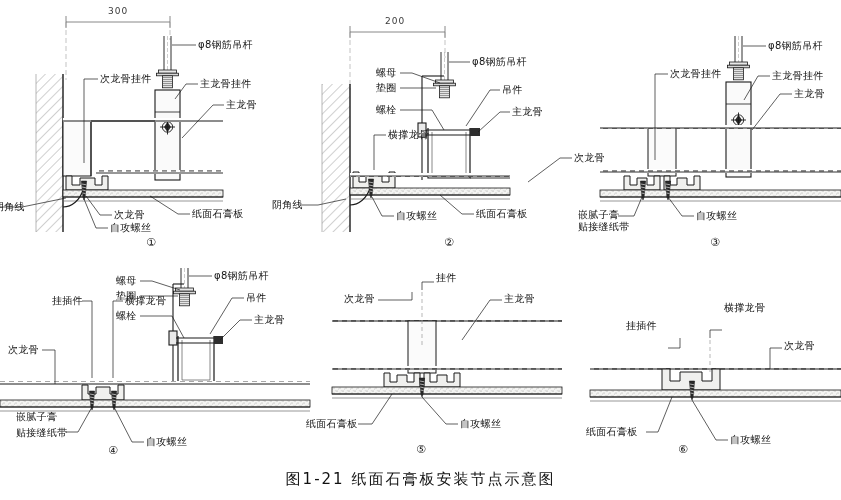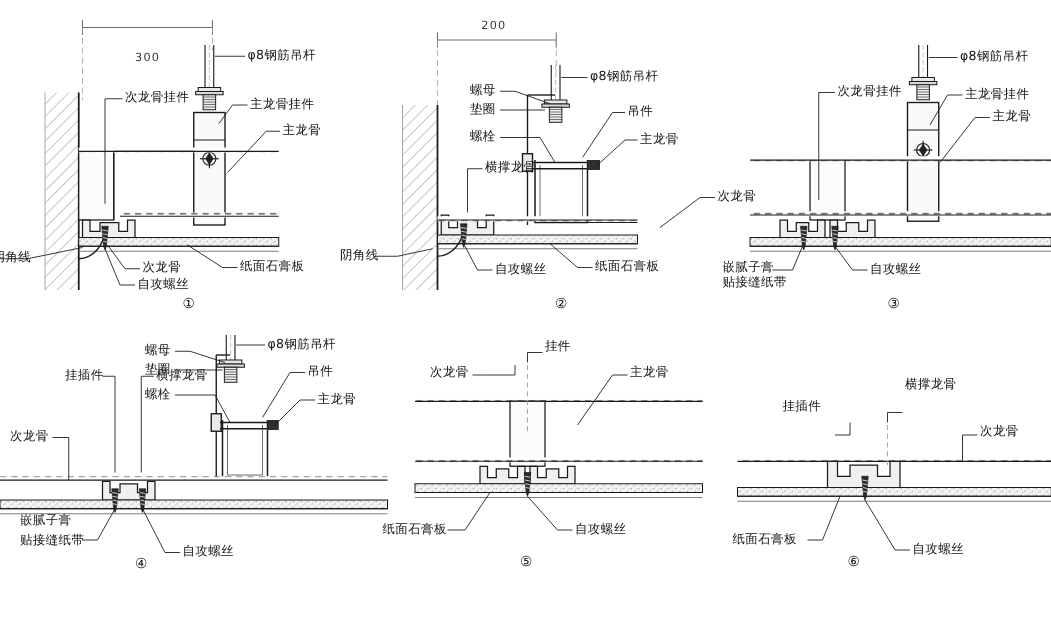--- a/index.html
+++ b/index.html
@@ -416,21 +416,21 @@
       <path d="M 770 369 L 770 348 L 782 348"></path>
       <path d="M 672 397 L 658 432"></path>
       <path d="M 658 432 L 646 432"></path>
       <path d="M 692 400 L 716 440"></path>
       <path d="M 716 440 L 728 440"></path>
     </g>
   </g>
 
 </svg>
 
-<div class="dim" style="left:108px;top:6px;margin-top:36px;">300</div>
+<div class="dim" style="left:108px;top:6px;">300</div>
 <div class="lbl" style="left:198px;top:39px;">φ8钢筋吊杆</div>
 <div class="lbl" style="left:100px;top:73px;">次龙骨挂件</div>
 <div class="lbl" style="left:200px;top:78px;">主龙骨挂件</div>
 <div class="lbl" style="left:226px;top:99px;">主龙骨</div>
 <div class="lbl" style="left:-6px;top:201px;">阴角线</div>
 <div class="lbl" style="left:114px;top:209px;">次龙骨</div>
 <div class="lbl" style="left:110px;top:222px;">自攻螺丝</div>
 <div class="lbl" style="left:192px;top:208px;">纸面石膏板</div>
 <div class="circnum" style="left:146px;top:236px;">①</div>
 
@@ -478,14 +478,15 @@
 <div class="lbl" style="left:460px;top:418px;">自攻螺丝</div>
 <div class="circnum" style="left:416px;top:443px;">⑤</div>
 
 <div class="lbl" style="left:724px;top:302px;">横撑龙骨</div>
 <div class="lbl" style="left:626px;top:320px;">挂插件</div>
 <div class="lbl" style="left:784px;top:340px;">次龙骨</div>
 <div class="lbl" style="left:586px;top:426px;">纸面石膏板</div>
 <div class="lbl" style="left:730px;top:434px;">自攻螺丝</div>
 <div class="circnum" style="left:678px;top:443px;">⑥</div>
 
+<div class="caption" style="top:470px;">图1-21 纸面石膏板安装节点示意图</div>
 
 </div>
 
 </body></html>

